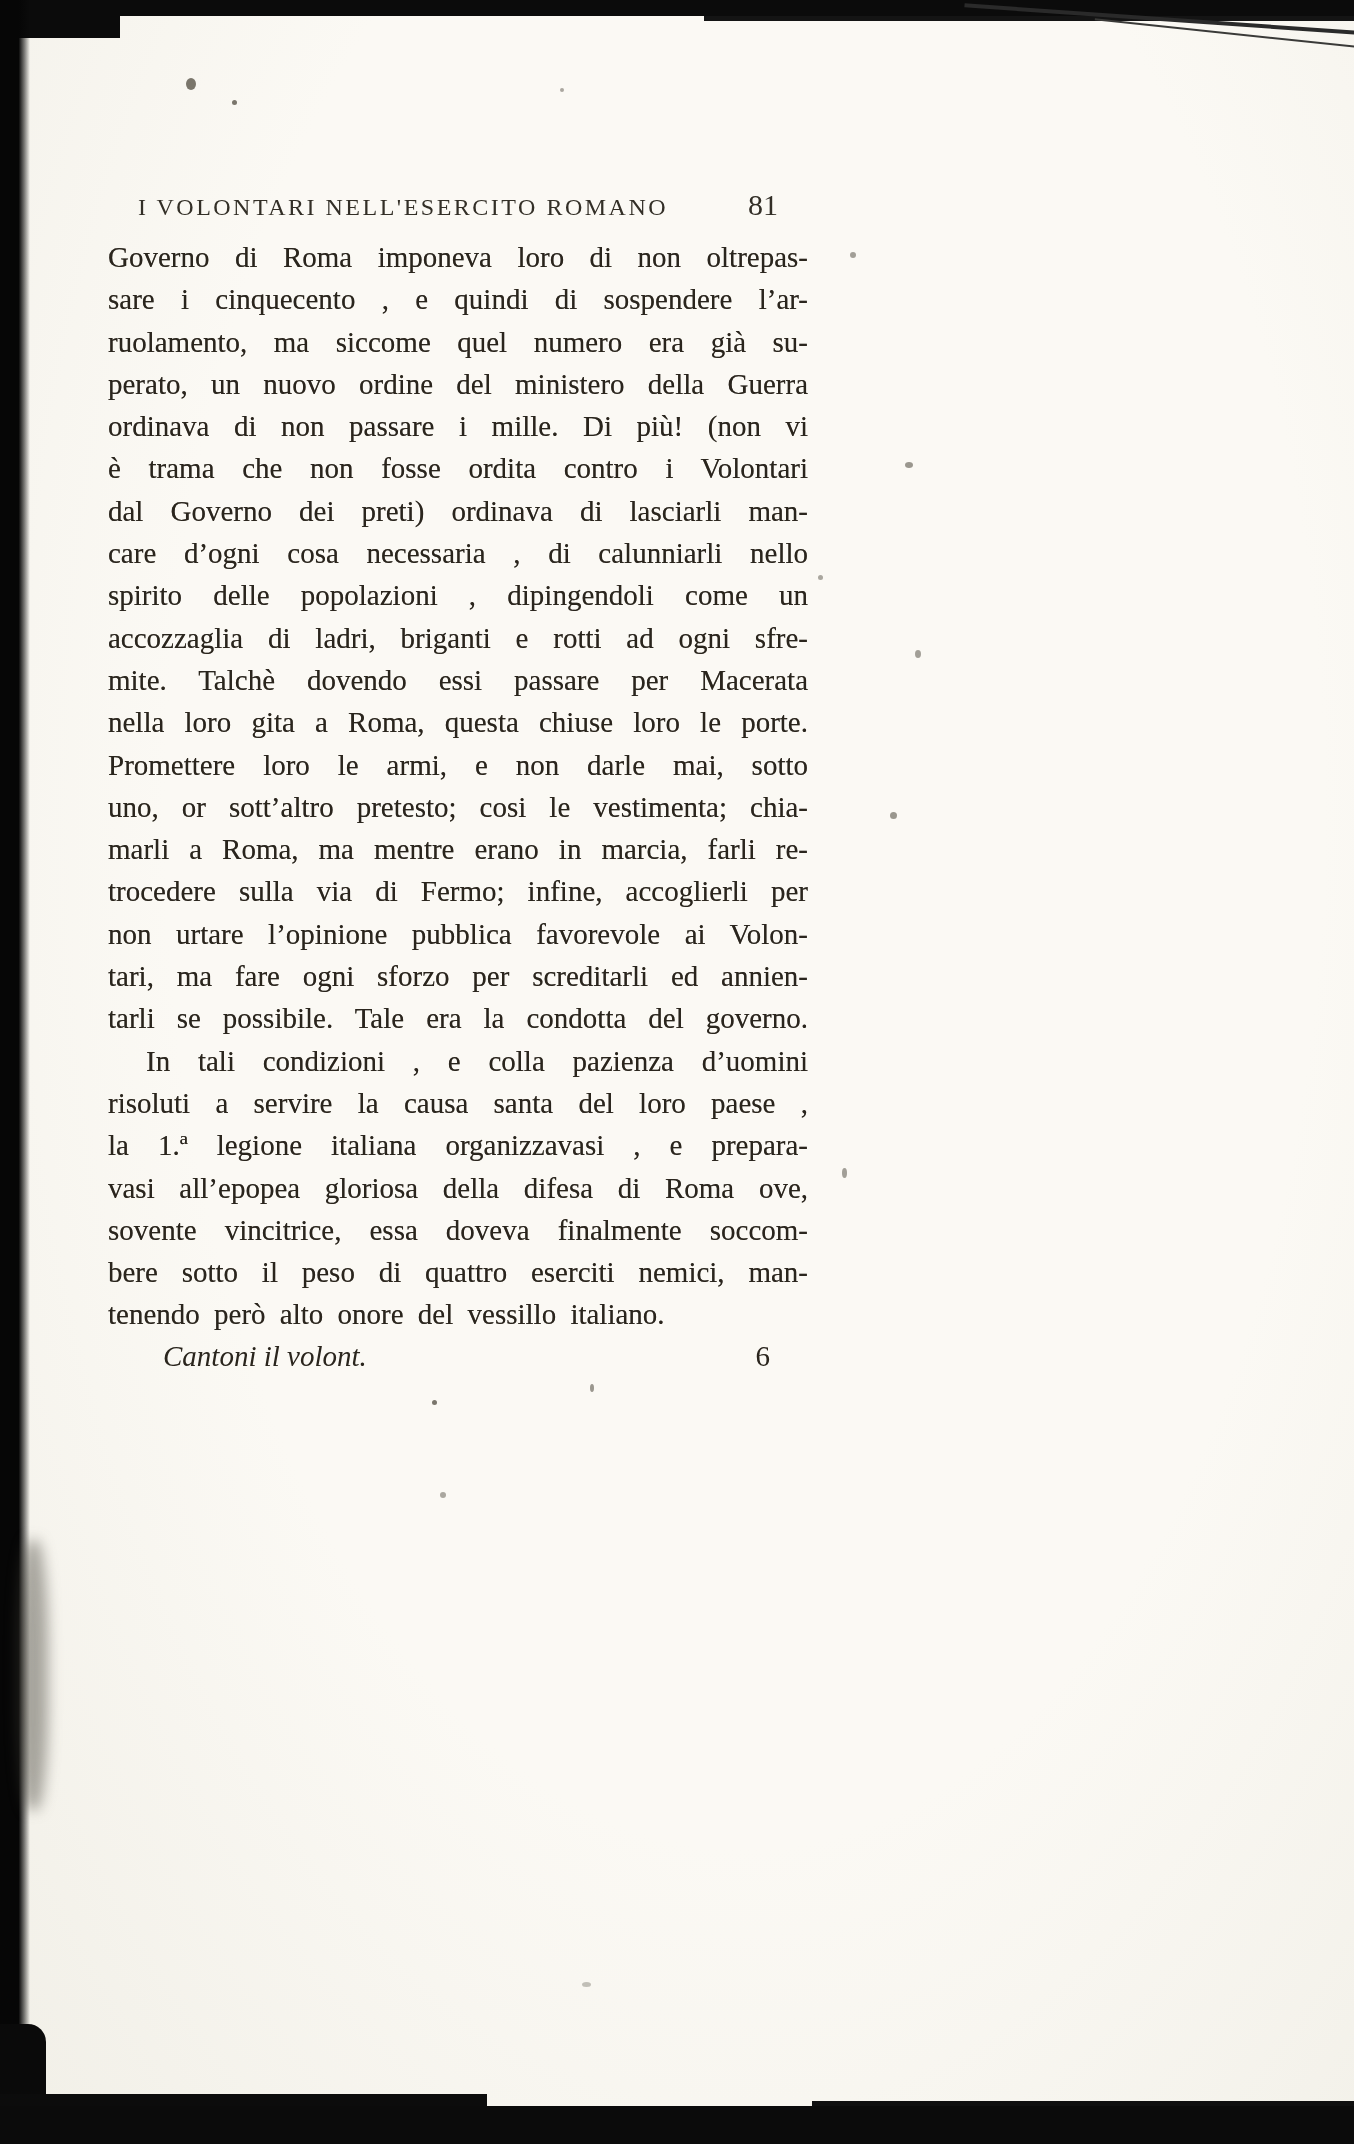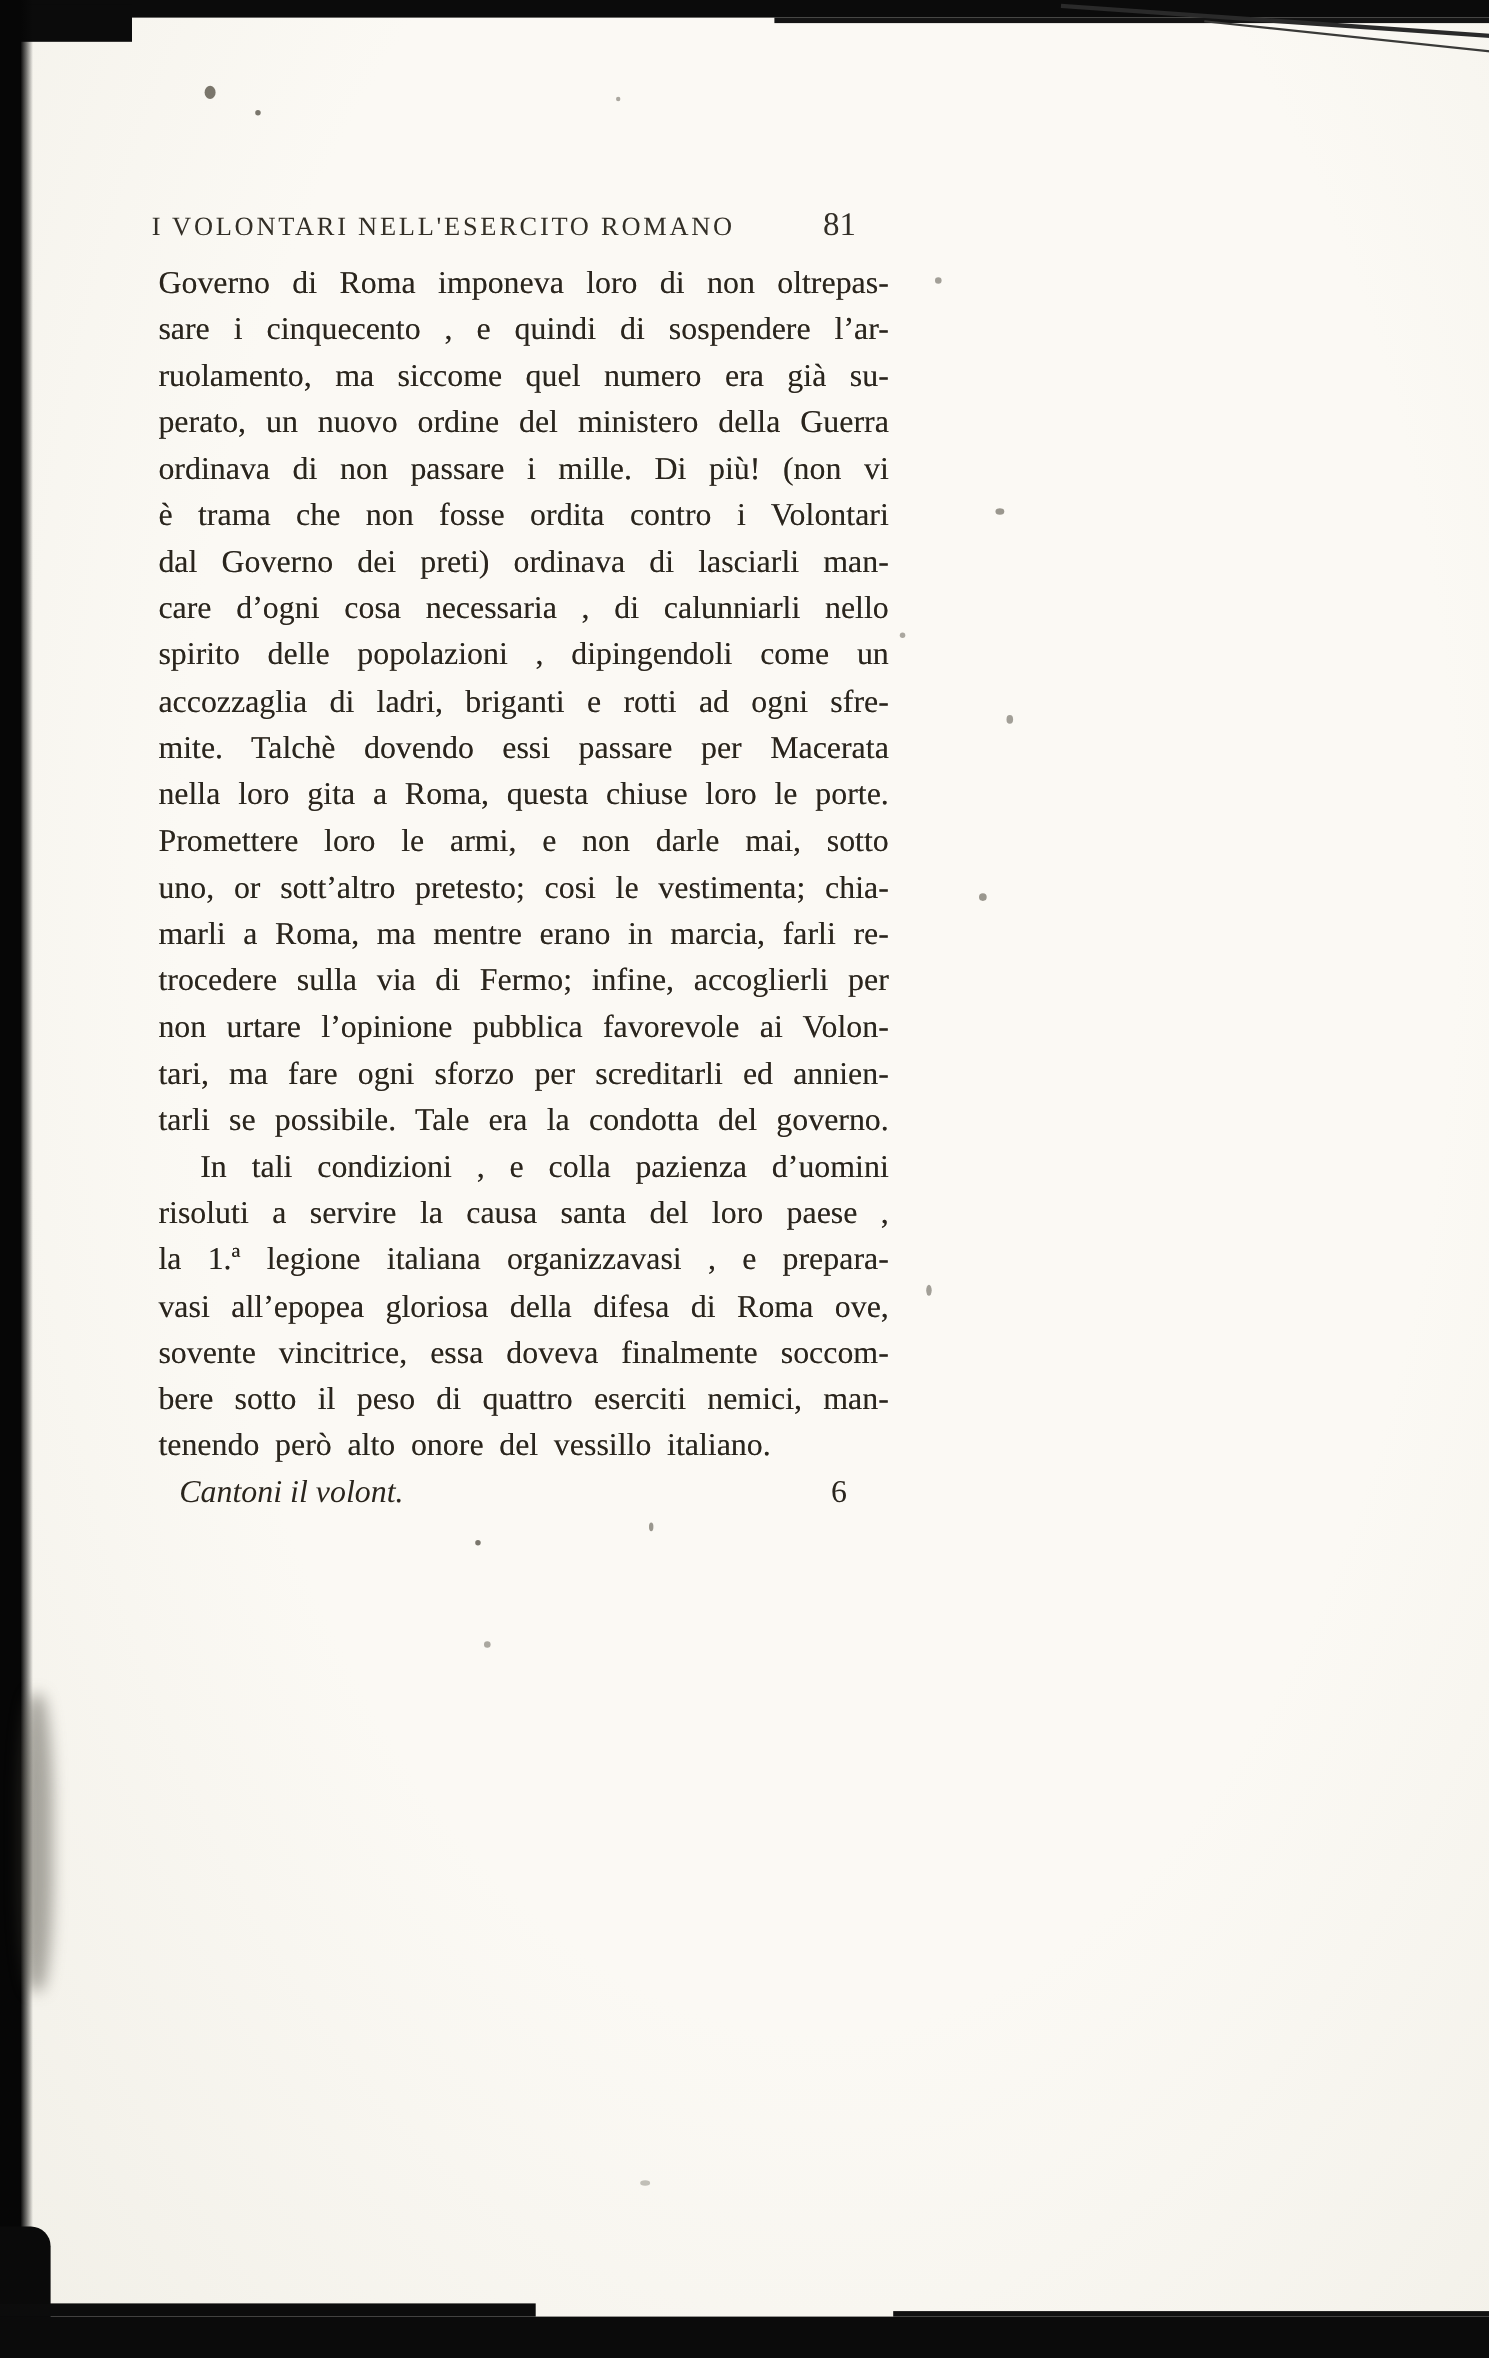--- a/index.html
+++ b/index.html
@@ -33,21 +33,21 @@
 
   
   .content { position:absolute; left:108px; top:190px; width:700px; }
 
   .pagehead { display:flex; justify-content:center; align-items:baseline; gap:52px;
     font-size:24px; letter-spacing:2.5px; color:#332f27; line-height:30px; margin-bottom:14px; }
   .pagehead .pnum { font-size:30px; letter-spacing:0;margin-left:28px; }
 
   .bodytext { font-size:29px; line-height:42.3px; text-align:justify;
     text-shadow:0 0 0.5px rgba(42,37,29,.55); }
-  .line { text-align-last:justify; min-height:42px;margin-left:36px; }
+  .line { text-align-last:justify; min-height:42px; }
   .line.indent { text-indent:38px; }
   .line.wide { text-align-last:left; word-spacing:7px; }
   .line i { font-style:italic; }
 
   .pagefoot { display:flex; justify-content:space-between; align-items:baseline;
     margin-top:4px; font-size:29px; }
   .pagefoot .sig { font-style:italic; padding-left:55px; }
   .pagefoot .catch { padding-right:38px; }
 </style>
 </head>

